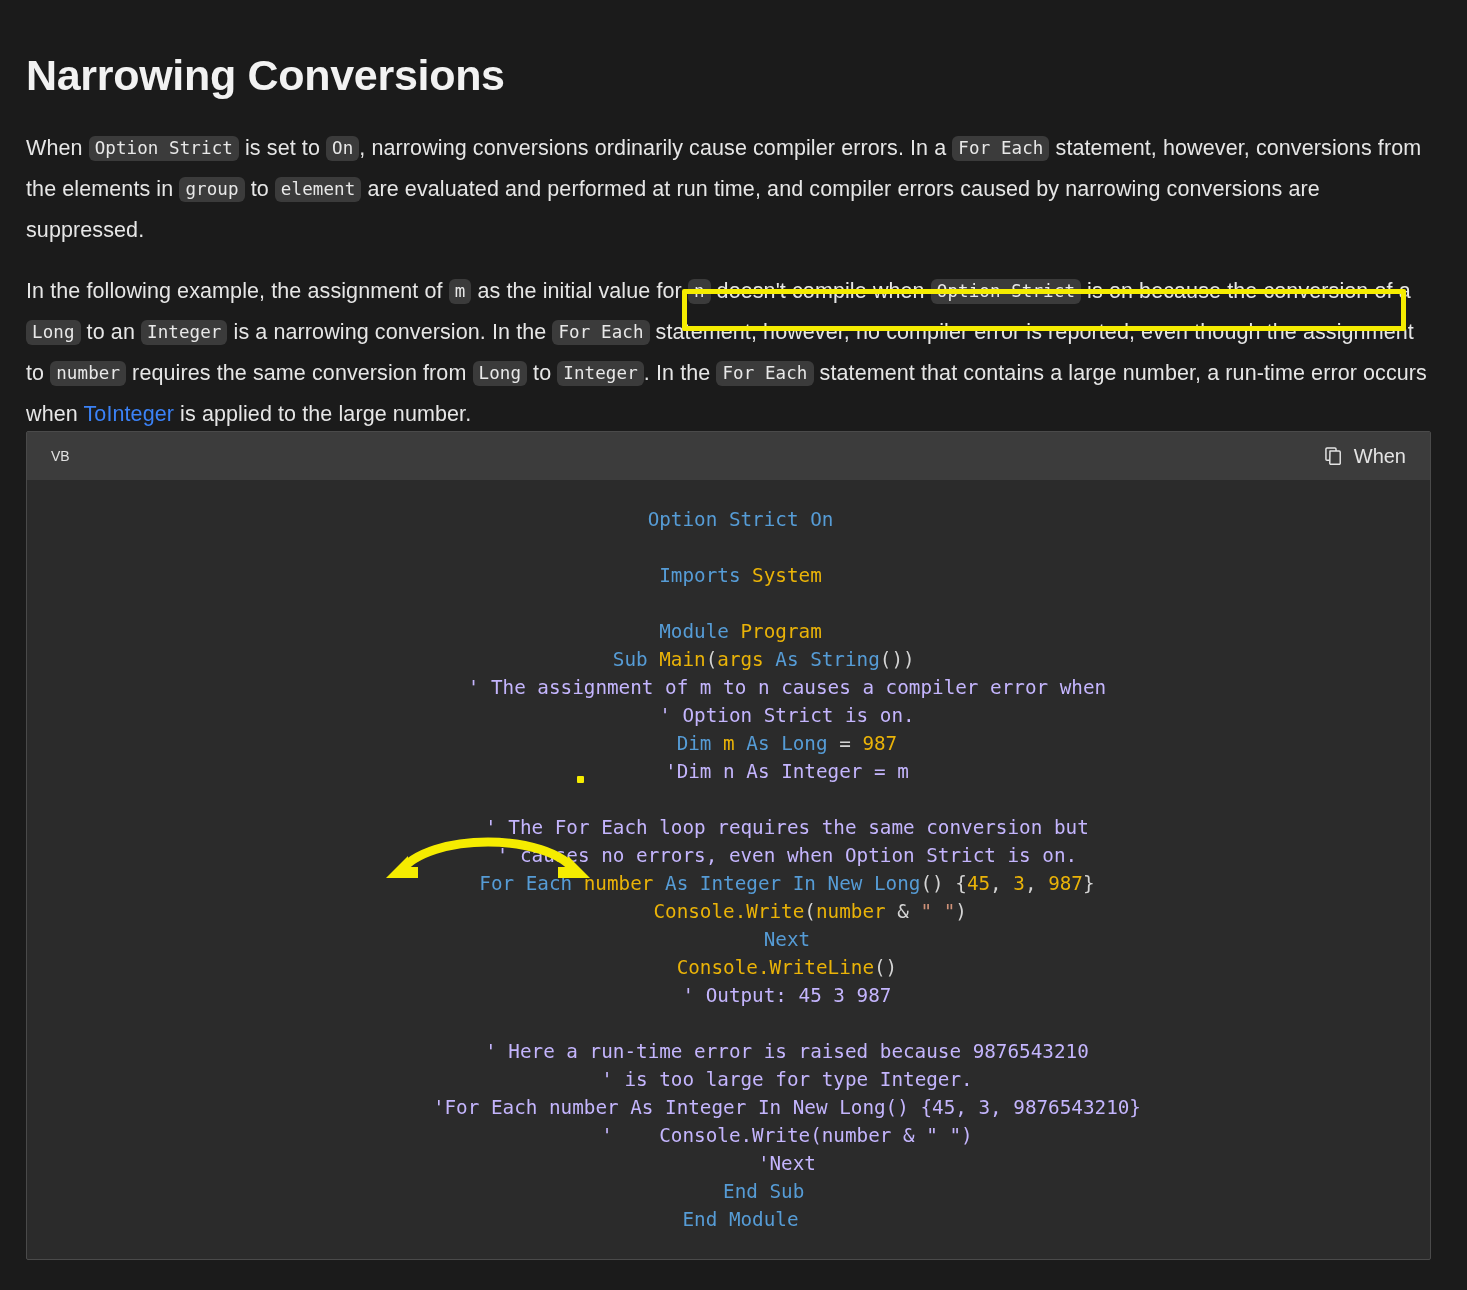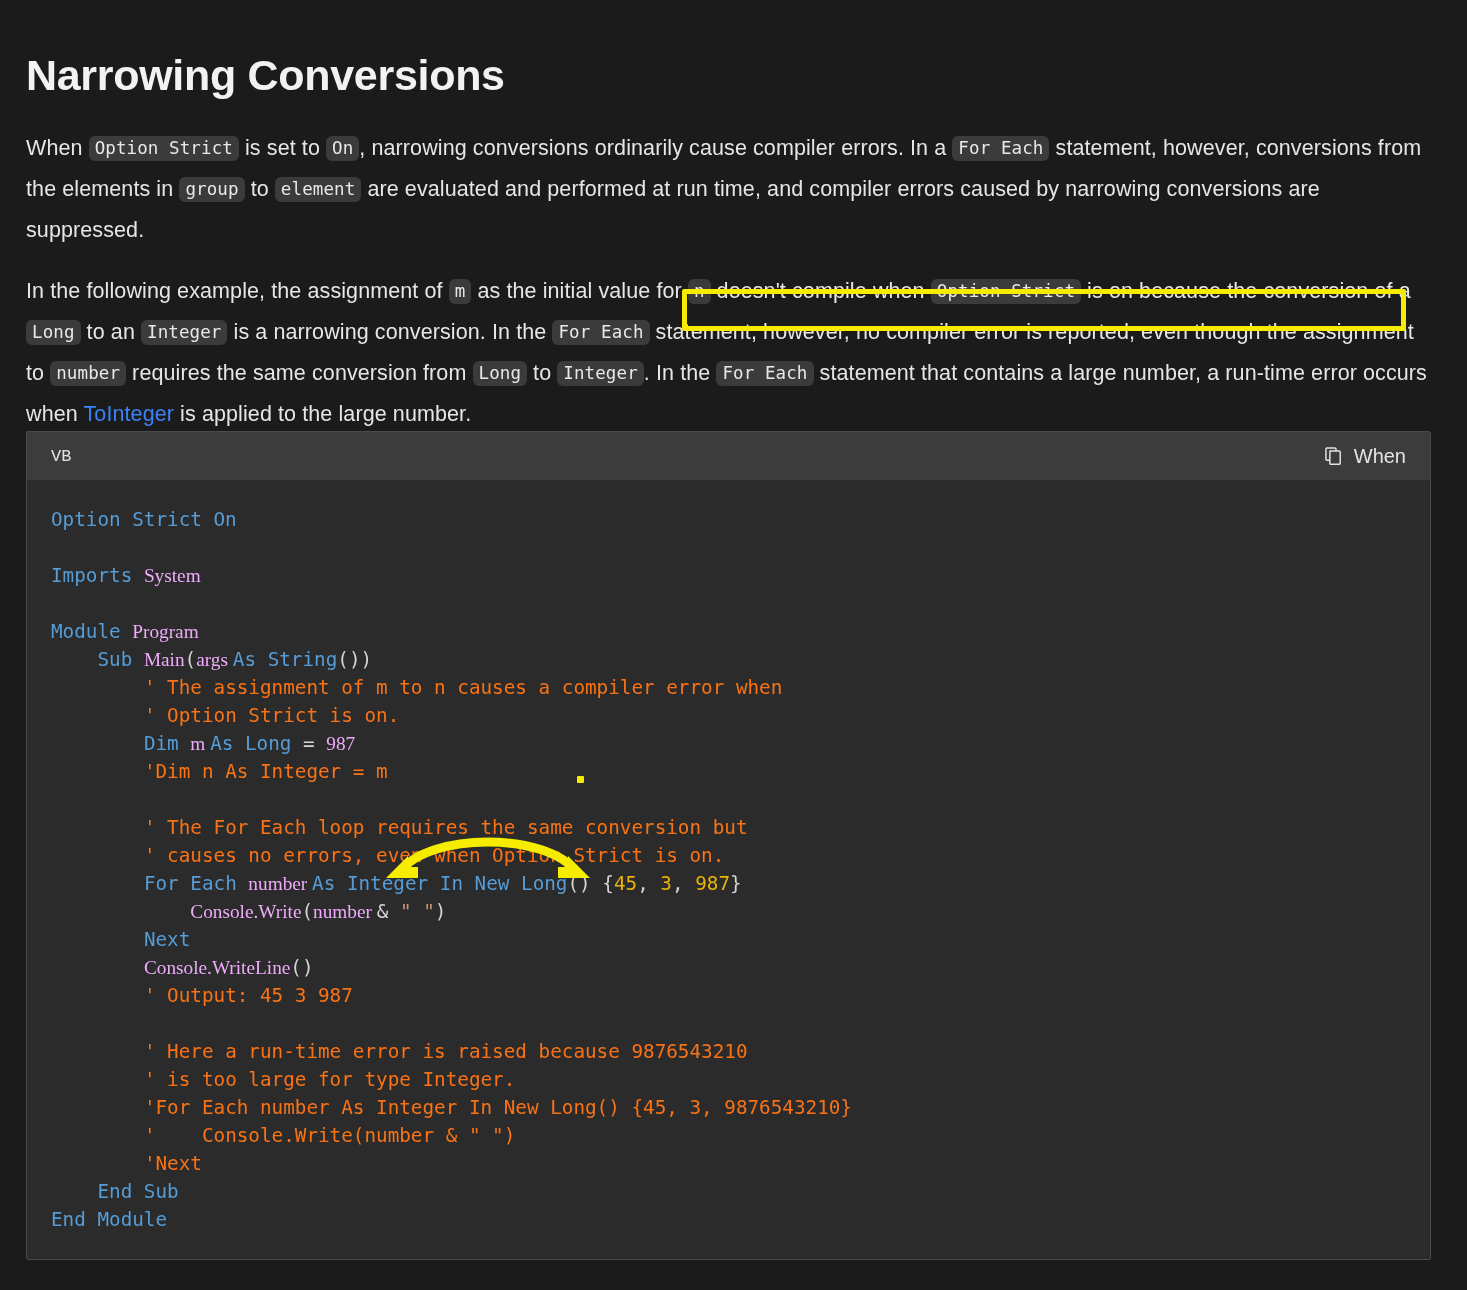--- a/index.html
+++ b/index.html
@@ -90,23 +90,23 @@
   }
   .code-header {
     height: 48px;
     background: #3c3c3c;
     display: flex;
     align-items: center;
     justify-content: space-between;
     padding: 0 14px 0 24px;
   }
   .code-lang {
-    font-size: 17px;
+    font-size: 14px;
     color: #e0e0e0;
-    font-family: Liberation Mono, monospace;
+    font-family: Liberation Sans, sans-serif;
   }
   .copy-btn {
     display: flex;
     align-items: center;
     gap: 9px;
     font-size: 20px;
     color: #e4e4e4;
     cursor: pointer;
     padding: 4px 10px;
     background: transparent;
@@ -115,24 +115,25 @@
   }
   .copy-icon { display: block; width: 22px; height: 22px; }
 
   .code-body {
     padding: 26px 0 18px 24px;
     font-family: "DejaVu Sans Mono", "Liberation Mono", monospace;
     font-size: 19.3px;
     line-height: 28px;
     white-space: pre;
     color: #d4d4d4;
+    text-align: center;
   }
   .kw   { color: #569cd6; }
-  .id   { color: #f0abfc; font-family: Liberation Serif, serif; }
-  .cmt  { color: #f97316; }
+  .id   { color: #eab308; }
+  .cmt  { color: #c4b5fd; }
   .num  { color: #eab308; }
   .str  { color: #ce9178; }
   .plain{ color: #d4d4d4; }
 
   
   .annot-arrow {
     position: absolute;
     left: 378px;
     top: 826px;
     width: 220px;

